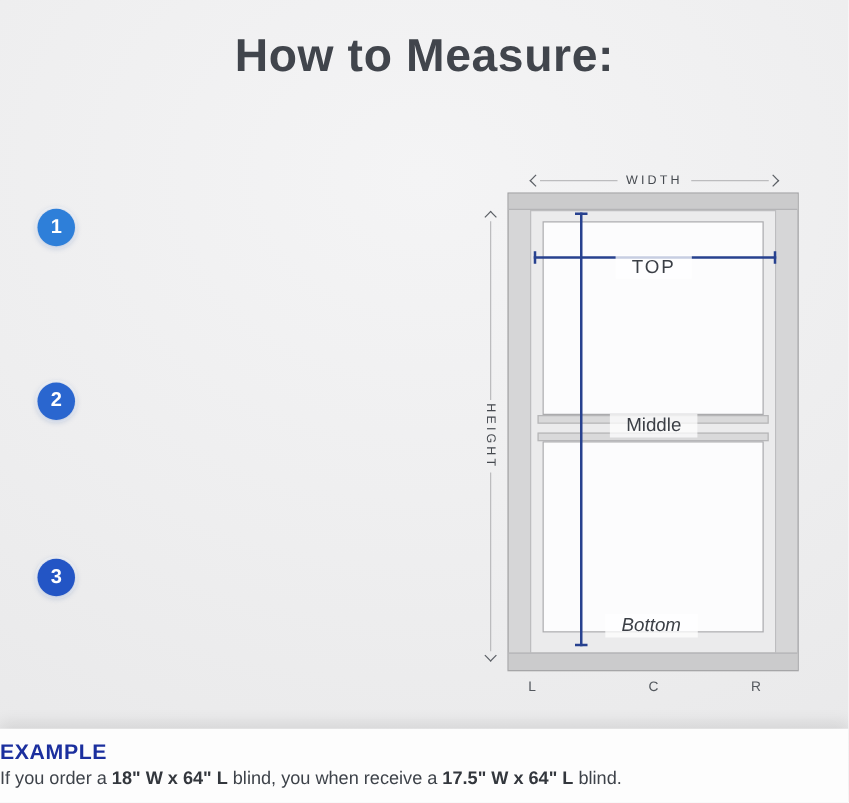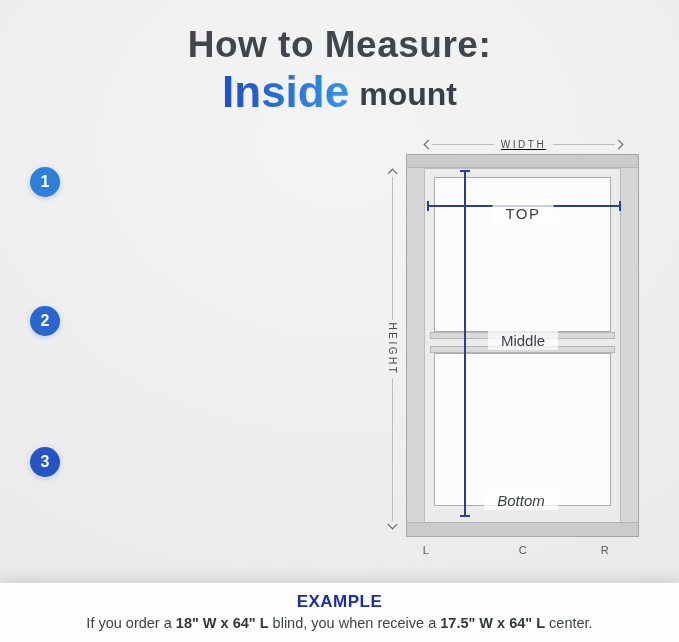--- a/index.html
+++ b/index.html
@@ -55,56 +55,53 @@
   .chip-middle { left:143px; top:201px; }
   .chip-bottom { left:141px; top:361px;font-style:italic; }
 
   .measure-h { position:absolute; left:47px; top:75px; width:194px; height:2px; background:#27418f; }
   .measure-h::before, .measure-h::after { content:""; position:absolute; width:2px; height:10px; top:-4px; background:inherit; }
   .measure-h::before { left:0; } .measure-h::after { right:0; }
   .measure-v { position:absolute; left:84px; top:40px; width:2px; height:347px; background:#27418f; }
   .measure-v::before, .measure-v::after { content:""; position:absolute; width:10px; height:2px; left:-4px; background:inherit; }
   .measure-v::before { top:0; } .measure-v::after { bottom:0; }
 
-  .w-arrow { position:absolute; left:45px; top:6px; width:197px; height:16px; display:flex; align-items:center;text-decoration:underline; }
+  .w-arrow { position:absolute; left:45px; top:6px; width:197px; height:16px; display:flex; align-items:center; }
   .h-arrow { position:absolute; left:4px; top:40px; width:16px; height:358px; display:flex; flex-direction:column; align-items:center; }
   .chev { flex:none; width:7px; height:7px; border-style:solid; border-color:#5a5e64; border-width:0 1.5px 1.5px 0; }
   .chev-w { transform:rotate(135deg);  } 
   .chev-e { transform:rotate(-45deg);  } 
   .chev-n { transform:rotate(-135deg); } 
   .chev-s { transform:rotate(45deg);   } 
   .aline-h { flex:1; height:1px; background:#bcbcbe; }
   .aline-v { flex:1; width:1px;  background:#bcbcbe; }
   .alabel { font-size:10px; letter-spacing:2.5px; color:#45494f; font-weight:500; margin:0 7px; }
   .v-label-box { position:relative; flex:none; width:16px; height:58px; }
   .v-label-box span { position:absolute; left:50%; top:50%;
     transform:translate(-50%,-50%) rotate(90deg);
     font-size:10px; letter-spacing:2.5px; color:#45494f; font-weight:500; white-space:nowrap; }
 
   .lcr { position:absolute; left:26px; top:414px; width:233px; height:14px; font-size:11px; color:#54585e; letter-spacing:0.5px; }
   .lcr span { position:absolute; transform:translateX(-50%); }
   .lcr .pos-l { left:20px; } .lcr .pos-c { left:117px; } .lcr .pos-r { left:199px; }
 
   
-  .example { position:absolute; left:0; top:583px; width:100%; height:59px; text-align:center;
+  .example { position:absolute; left:0; top:583px; width:100%; height:59px; text-align:left;
              background:#fdfdfd; box-shadow:0 -5px 12px rgba(0,0,0,0.10); }
   .example h2 { margin-top:9px; font-size:17px; font-weight:700; letter-spacing:0.5px; color:#1b2f9e; }
   .example p  { margin-top:3px; font-size:14.5px; color:#3e434a; }
   .example p b { color:#33373d; }
 </style>
 </head>
 <body>
 
 <div class="canvas">
 
   <header class="title">
     <div class="title-line1">How to Measure:</div>
-    <div class="title-line2">
-      <span class="hl">Inside</span><span>mount</span>
-    </div>
   </header>
 
   <section class="step" id="step-1">
     <div class="badge" style="background-color: rgb(46, 127, 217);">1</div>
   </section>
 
   <section class="step" id="step-2">
     <div class="badge" style="background-color: rgb(42, 102, 207);">2</div>
   </section>
 
@@ -152,16 +149,16 @@
 
     <div class="lcr">
       <span class="pos-l">L</span>
       <span class="pos-c">C</span>
       <span class="pos-r">R</span>
     </div>
   </section>
 
   <footer class="example">
     <h2 style="color: rgb(27, 47, 158);">EXAMPLE</h2>
-    <p><span>If you order a </span><b>18" W x 64" L</b><span> blind, you when receive a </span><b>17.5" W x 64" L</b><span> center.</span></p>
+    <p><span>If you order a </span><b>18" W x 64" L</b><span> blind, you when receive a </span><b>17.5" W x 64" L</b><span> blind.</span></p>
   </footer>
 
 </div>
 
 </body></html>

